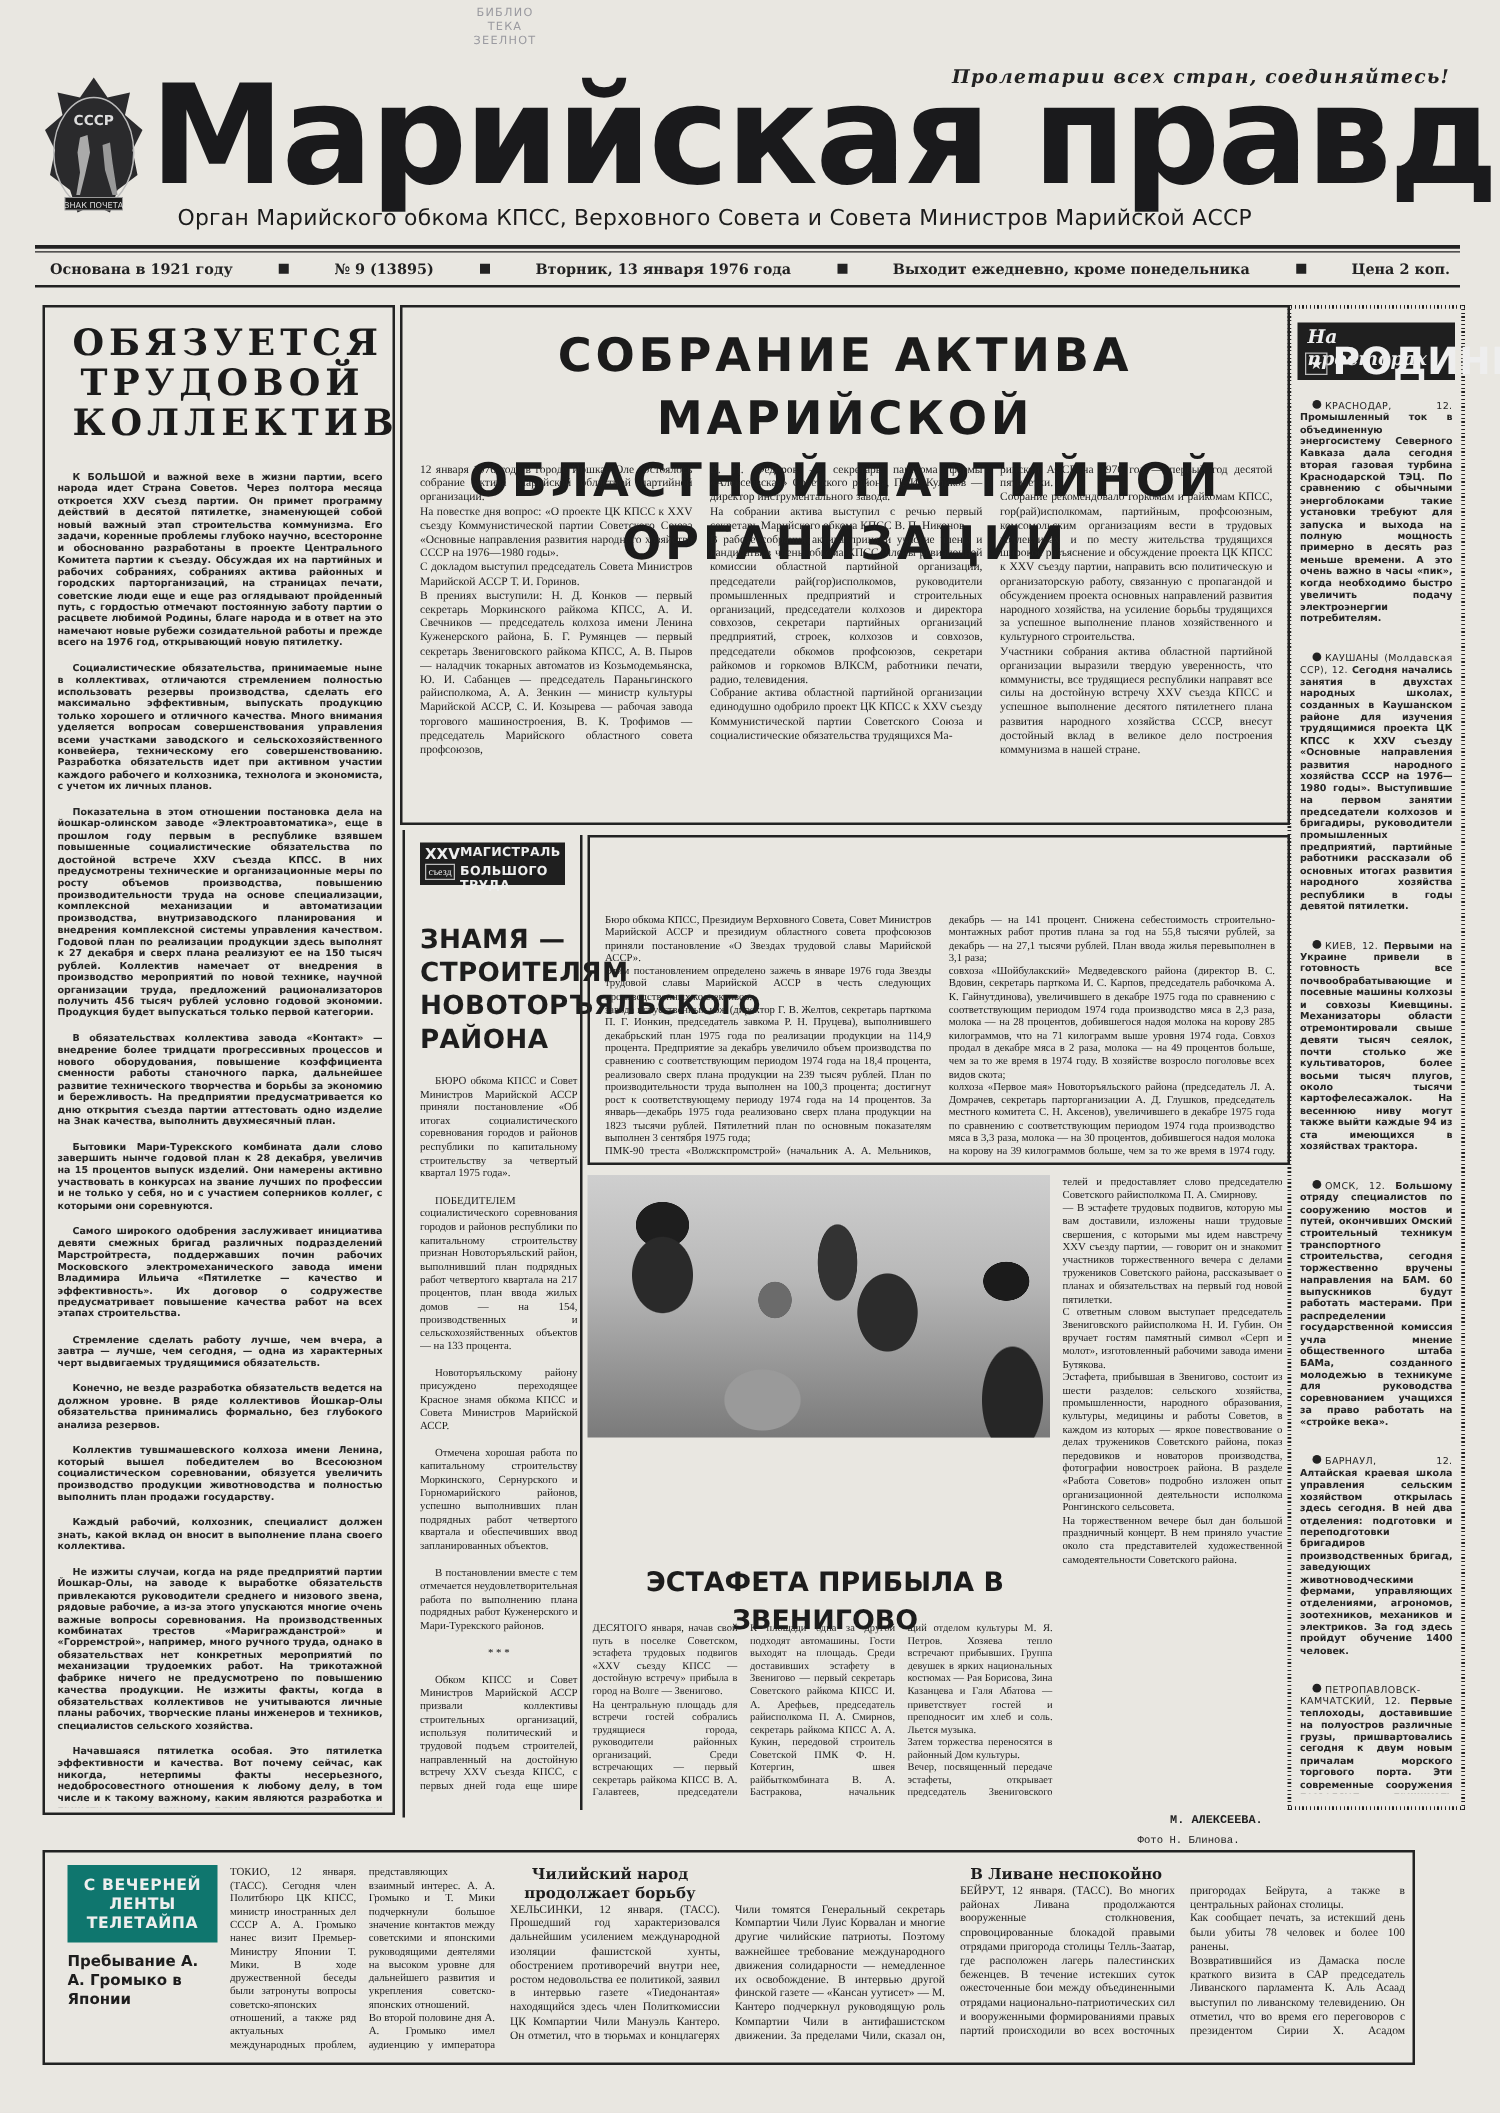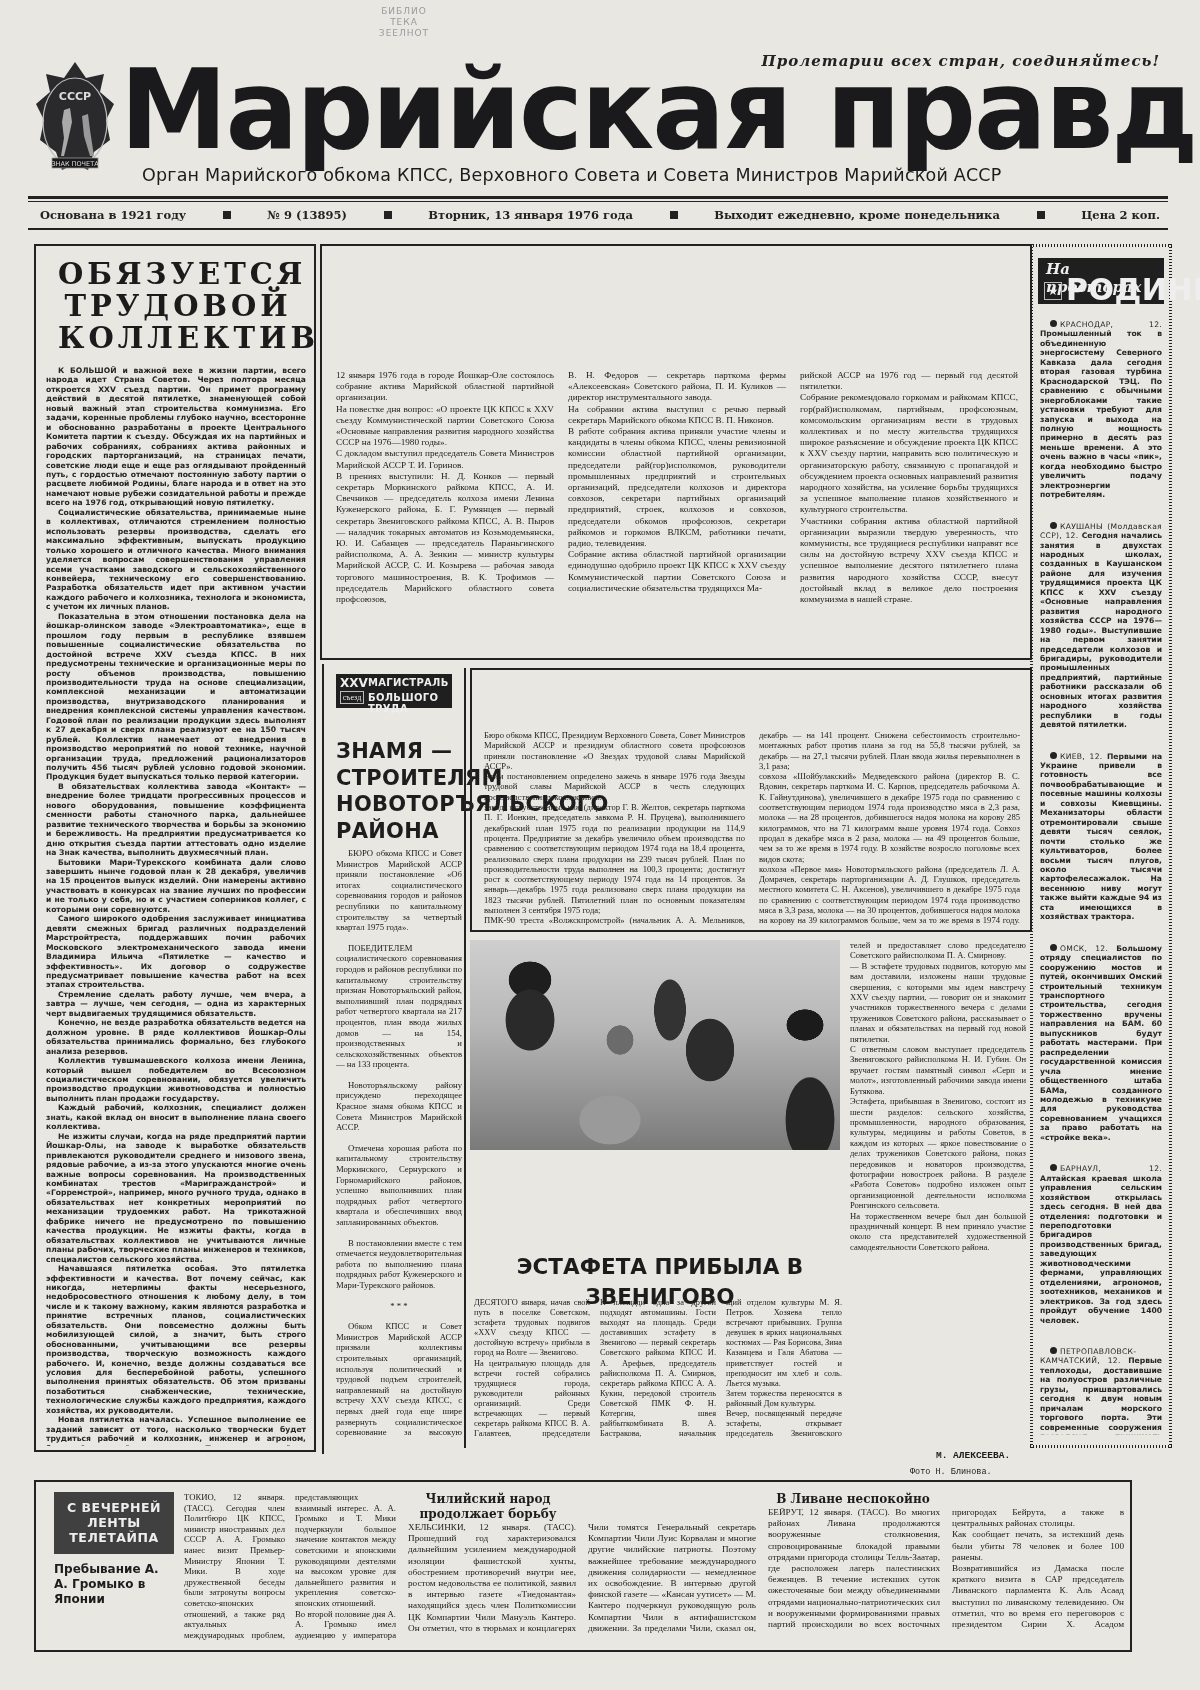--- a/index.html
+++ b/index.html
@@ -49,21 +49,21 @@
   }
   .infobar .sq { display: inline-block; width: 8px; height: 8px; background: #222; }
   .rule-bot { position: absolute; left: 28px; right: 32px; top: 228px; border-top: 2px solid #222; }
 
   
   .box { position: absolute; border: 2px solid #222; }
   .txt {
     font-size: 9.2px; line-height: 11.2px; text-align: justify; color: #202020;
     hyphens: auto;
   }
-  .txt p { text-indent: 12px; }
+  .txt p { text-indent: 12px; margin-top: 11px; }
   .bold { font-weight: bold; }
 
   
   .lead-box { left: 34px; top: 244px; width: 282px; height: 1208px; }
   .lead-head {
     position: absolute; left: 22px; top: 12px; width: 240px;
     font-family: "DejaVu Serif", serif; font-weight: bold; font-size: 29px;
     line-height: 32px; letter-spacing: 4px; text-align: center; color: #1b1b1b;
   }
   .lead-text {
@@ -130,21 +130,21 @@
   }
   .photo-cap { position: absolute; left: 850px; top: 940px; width: 176px; height: 496px; overflow: hidden; font-size: 8.6px; line-height: 10.4px; }
   .est-head { position: absolute; left: 474px; top: 1252px; width: 372px; text-align: center;
     font-family: "DejaVu Sans", sans-serif; font-weight: bold; font-size: 21.5px; line-height: 30px; color: #1c1c1c; }
   .est-cols { position: absolute; left: 474px; top: 1298px; width: 368px; height: 140px; display: flex; gap: 10px; }
   .est-cols .col { flex: 1; overflow: hidden; font-size: 8.4px; line-height: 10.1px; }
   .sign { position: absolute; font-family: Liberation Mono, monospace; font-size: 9.5px; }
 
   
   .tel-box { left: 34px; top: 1480px; width: 1098px; height: 172px; }
-  .tel-badge { position: absolute; left: 18px; top: 10px; width: 120px; height: 62px; background: #404040; color: #eee;
+  .tel-badge { position: absolute; left: 18px; top: 10px; width: 120px; height: 62px; background: #0f766e; color: #eee;
     font-family: "DejaVu Sans", sans-serif; font-weight: bold; font-size: 12.5px; line-height: 15px; text-align: center; padding-top: 8px; letter-spacing: 0.5px; }
   .tel-col { position: absolute; top: 10px; overflow: hidden; font-size: 8.7px; line-height: 10.6px; }
   .tel-h { font-family: "DejaVu Sans", sans-serif; font-weight: bold; font-size: 13.5px; line-height: 17px; }
   .tel-h2 { font-family: "DejaVu Serif", serif; font-weight: bold; font-size: 12px; line-height: 15px; text-align: center; }
 </style>
 </head>
 <body>
 
 <div class="page">
 
@@ -200,20 +200,24 @@
       <p>Конечно, не везде разработка обязательств ведется на должном уровне. В ряде коллективов Йошкар-Олы обязательства принимались формально, без глубокого анализа резервов.</p>
       <p>Коллектив тувшмашевского колхоза имени Ленина, который вышел победителем во Всесоюзном социалистическом соревновании, обязуется увеличить производство продукции животноводства и полностью выполнить план продажи государству.</p>
       <p>Каждый рабочий, колхозник, специалист должен знать, какой вклад он вносит в выполнение плана своего коллектива.</p>
       <p>Не изжиты случаи, когда на ряде предприятий партии Йошкар-Олы, на заводе к выработке обязательств привлекаются руководители среднего и низового звена, рядовые рабочие, а из-за этого упускаются многие очень важные вопросы соревнования. На производственных комбинатах трестов «Маригражданстрой» и «Горремстрой», например, много ручного труда, однако в обязательствах нет конкретных мероприятий по механизации трудоемких работ. На трикотажной фабрике ничего не предусмотрено по повышению качества продукции. Не изжиты факты, когда в обязательствах коллективов не учитываются личные планы рабочих, творческие планы инженеров и техников, специалистов сельского хозяйства.</p>
       <p>Начавшаяся пятилетка особая. Это пятилетка эффективности и качества. Вот почему сейчас, как никогда, нетерпимы факты несерьезного, недобросовестного отношения к любому делу, в том числе и к такому важному, каким являются разработка и принятие встречных планов, социалистических обязательств. Они повсеместно должны быть мобилизующей силой, а значит, быть строго обоснованными, учитывающими все резервы производства, творческую возможность каждого рабочего. И, конечно, везде должны создаваться все условия для бесперебойной работы, успешного выполнения принятых обязательств. Об этом призваны позаботиться снабженческие, технические, технологические службы каждого предприятия, каждого хозяйства, их руководители.</p>
       <p>Новая пятилетка началась. Успешное выполнение ее заданий зависит от того, насколько творчески будет трудиться рабочий и колхозник, инженер и агроном, большой и малый руководитель. Так пусть каждый из них вложит в обязательства коллектива на первый год пятилетки свой личный вклад, делом ответит на заботу партии о благе советских людей.</p>
     </div>
   </div>
 
   <div class="box sob-box">
+    <div class="sob-head">
+      <div>СОБРАНИЕ АКТИВА МАРИЙСКОЙ</div>
+      <div>ОБЛАСТНОЙ ПАРТИЙНОЙ ОРГАНИЗАЦИИ</div>
+    </div>
     <div class="sob-cols">
       <div class="col txt" style="white-space:pre-line">12 января 1976 года в городе Йошкар-Оле состоялось собрание актива Марийской областной партийной организации.
 На повестке дня вопрос: «О проекте ЦК КПСС к XXV съезду Коммунистической партии Советского Союза «Основные направления развития народного хозяйства СССР на 1976—1980 годы».
 С докладом выступил председатель Совета Министров Марийской АССР Т. И. Горинов.
 В прениях выступили: Н. Д. Конков — первый секретарь Моркинского райкома КПСС, А. И. Свечников — председатель колхоза имени Ленина Куженерского района, Б. Г. Румянцев — первый секретарь Звениговского райкома КПСС, А. В. Пыров — наладчик токарных автоматов из Козьмодемьянска, Ю. И. Сабанцев — председатель Параньгинского райисполкома, А. А. Зенкин — министр культуры Марийской АССР, С. И. Козырева — рабочая завода торгового машиностроения, В. К. Трофимов — председатель Марийского областного совета профсоюзов,</div>
       <div class="col txt" style="white-space:pre-line">В. Н. Федоров — секретарь парткома фермы «Алексеевская» Советского района, П. И. Куликов — директор инструментального завода.
 На собрании актива выступил с речью первый секретарь Марийского обкома КПСС В. П. Никонов.
 В работе собрания актива приняли участие члены и кандидаты в члены обкома КПСС, члены ревизионной комиссии областной партийной организации, председатели рай(гор)исполкомов, руководители промышленных предприятий и строительных организаций, председатели колхозов и директора совхозов, секретари партийных организаций предприятий, строек, колхозов и совхозов, председатели обкомов профсоюзов, секретари райкомов и горкомов ВЛКСМ, работники печати, радио, телевидения.
 Собрание актива областной партийной организации единодушно одобрило проект ЦК КПСС к XXV съезду Коммунистической партии Советского Союза и социалистические обязательства трудящихся Ма-</div>
       <div class="col txt" style="white-space:pre-line">рийской АССР на 1976 год — первый год десятой пятилетки.

